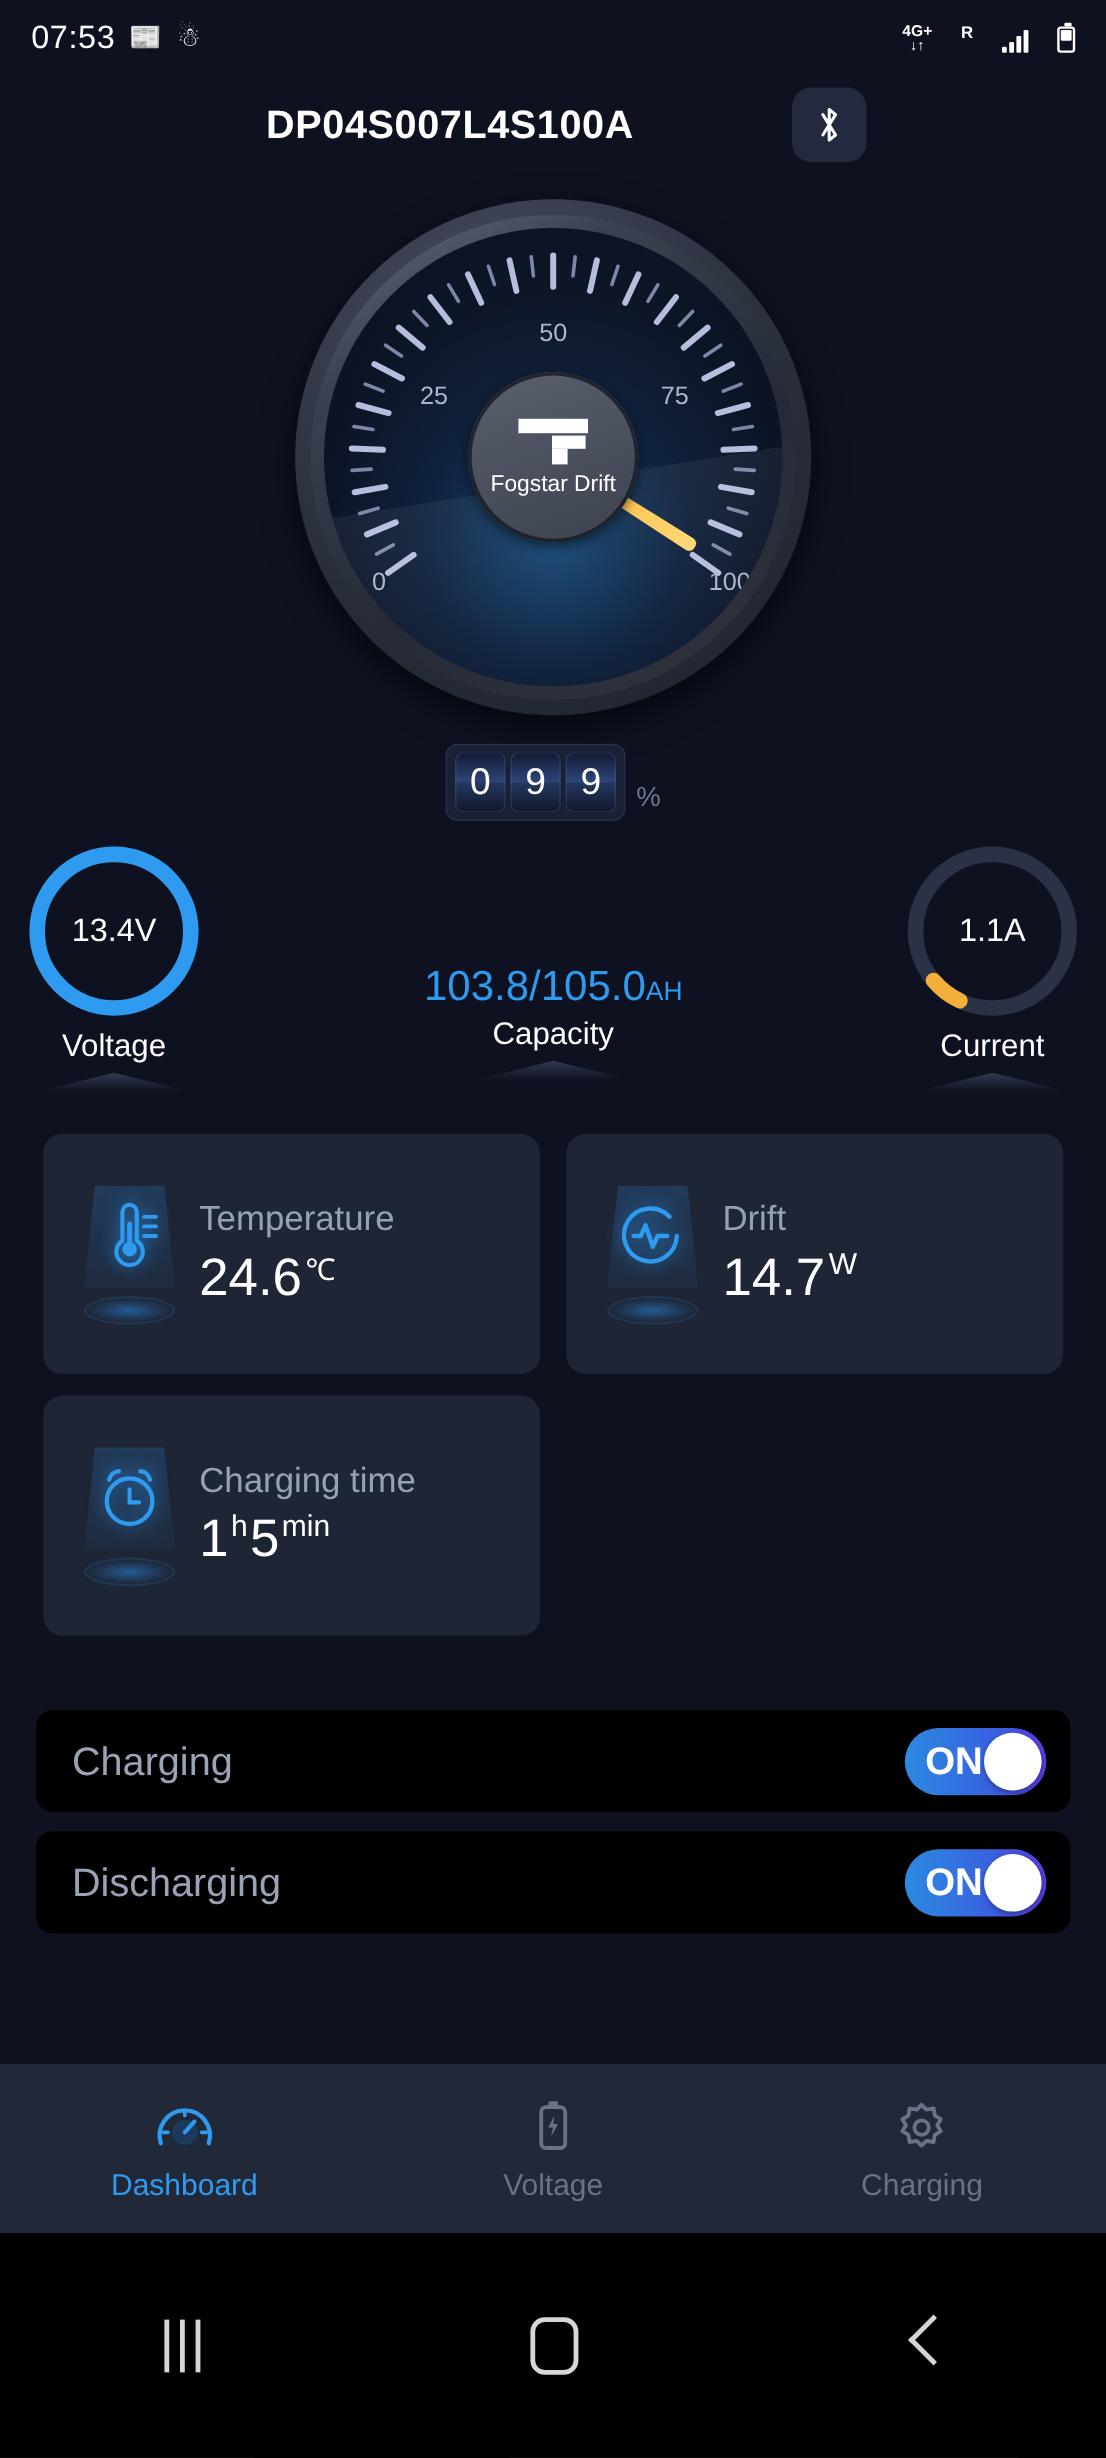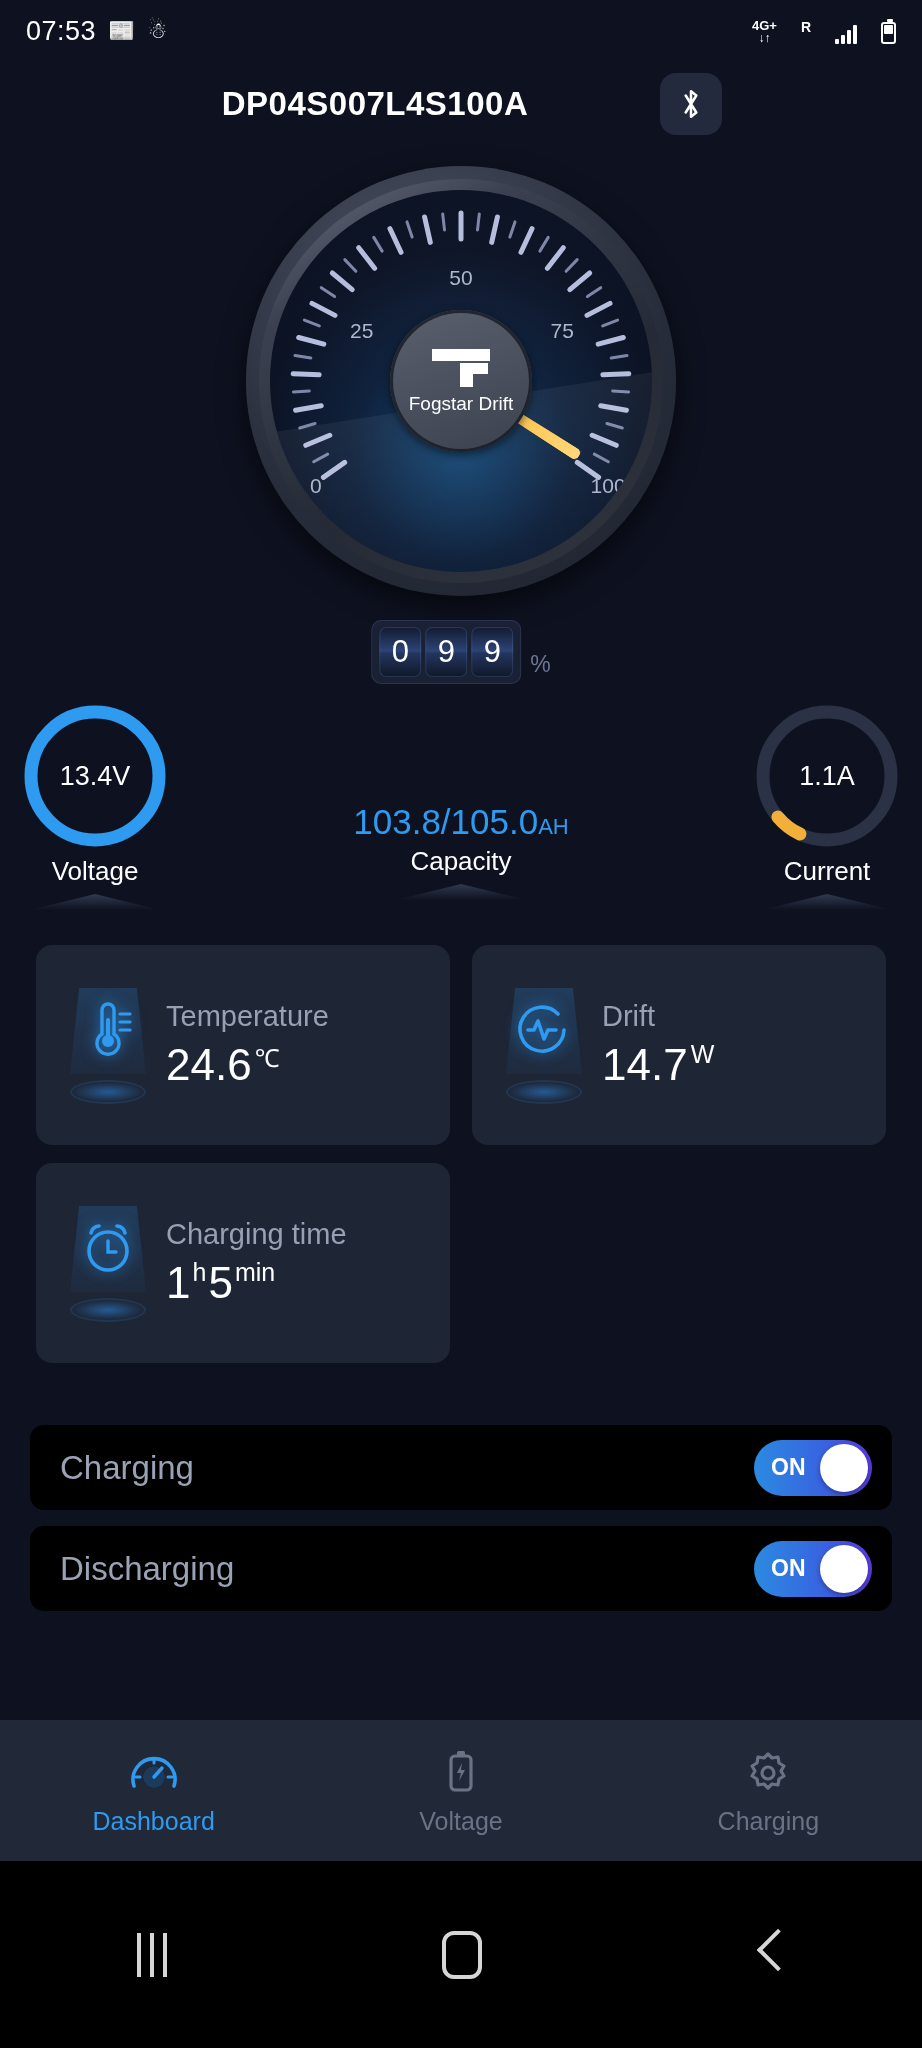--- a/index.html
+++ b/index.html
@@ -159,21 +159,21 @@
     height:85px; border-radius:14px; background:#000000;
     display:flex; align-items:center; justify-content:space-between;
     padding:0 20px 0 30px; margin-bottom:16px;
   }
   .srow-label { color:#9aa2b6; font-size:33px; }
   .toggle {
     position:relative; width:118px; height:56px; border-radius:28px;
     background:linear-gradient(90deg,#2b8ae0 0%,#3a5fe0 65%,#5a3ae0 100%);
     display:flex; align-items:center;
   }
-  .toggle .on { position:absolute; left:17px; color:#fff; font-size:23px; font-weight:bold; }
+  .toggle .on { position:absolute; left:17px; color:#fff; font-size:32px; font-weight:bold; }
   .toggle .knob { position:absolute; right:4px; width:48px; height:48px; border-radius:50%; background:#fff; box-shadow:0 2px 5px rgba(0,0,0,.35); }
 
   
   .bottomnav {
     position:absolute; left:0; bottom:187px; width:922px; height:141px;
     background:#212838; display:flex;
   }
   .navitem { flex:1; display:flex; flex-direction:column; align-items:center; justify-content:center; gap:9px; }
   .navitem svg { width:52px; height:52px; }
   .navitem .nlabel { font-size:25px; color:#6b7285; }

